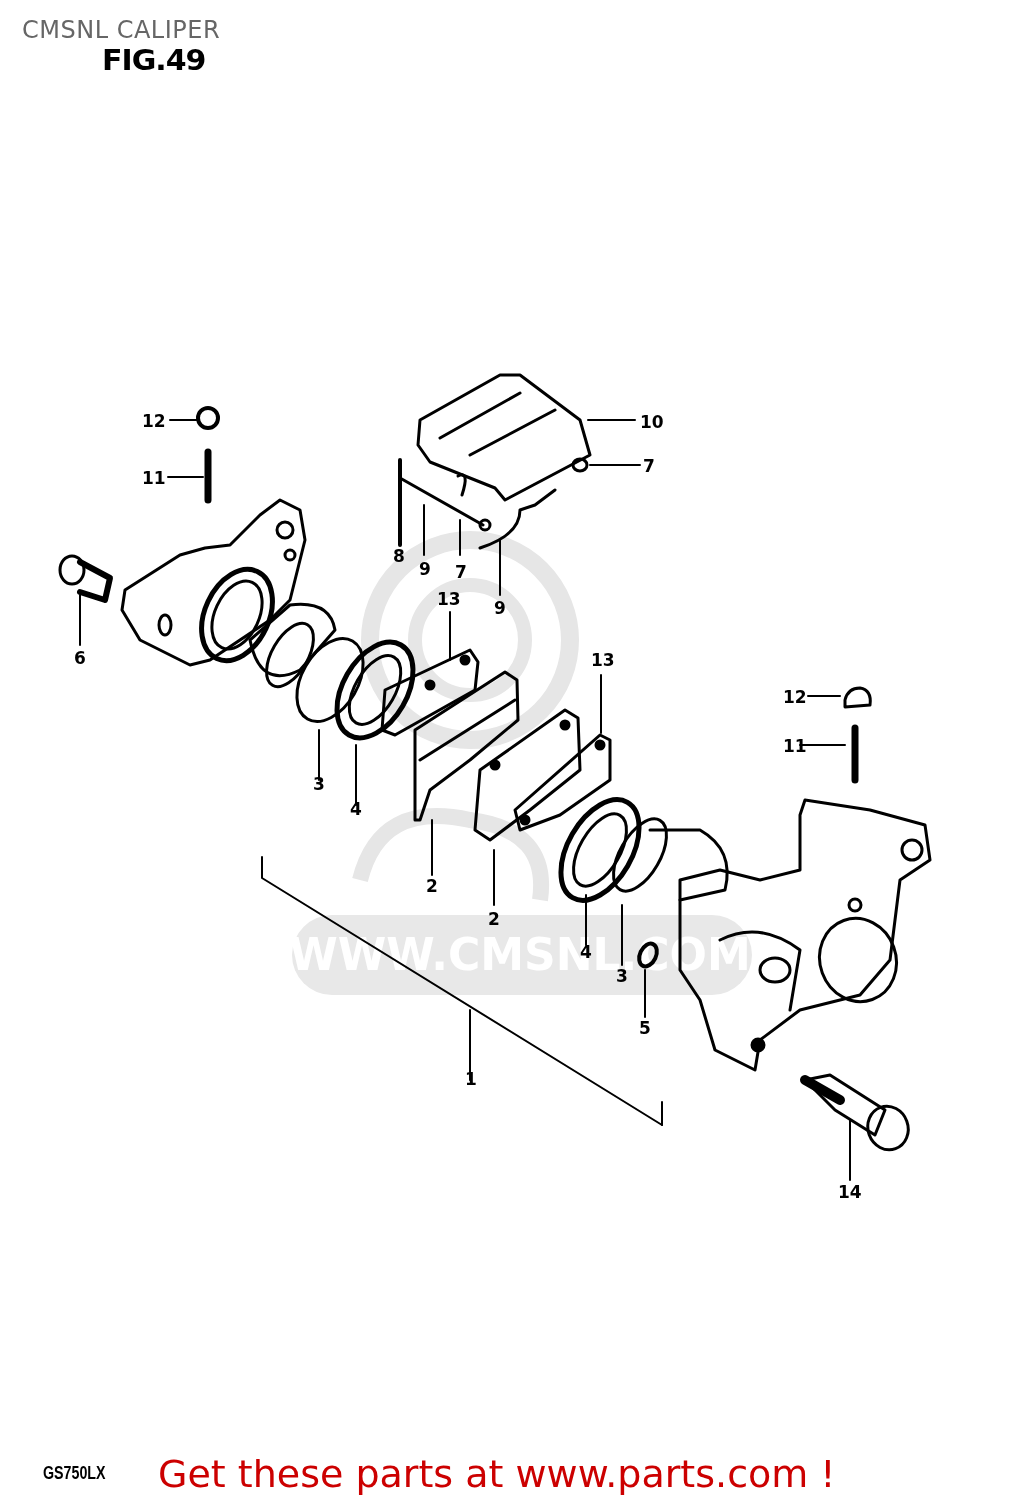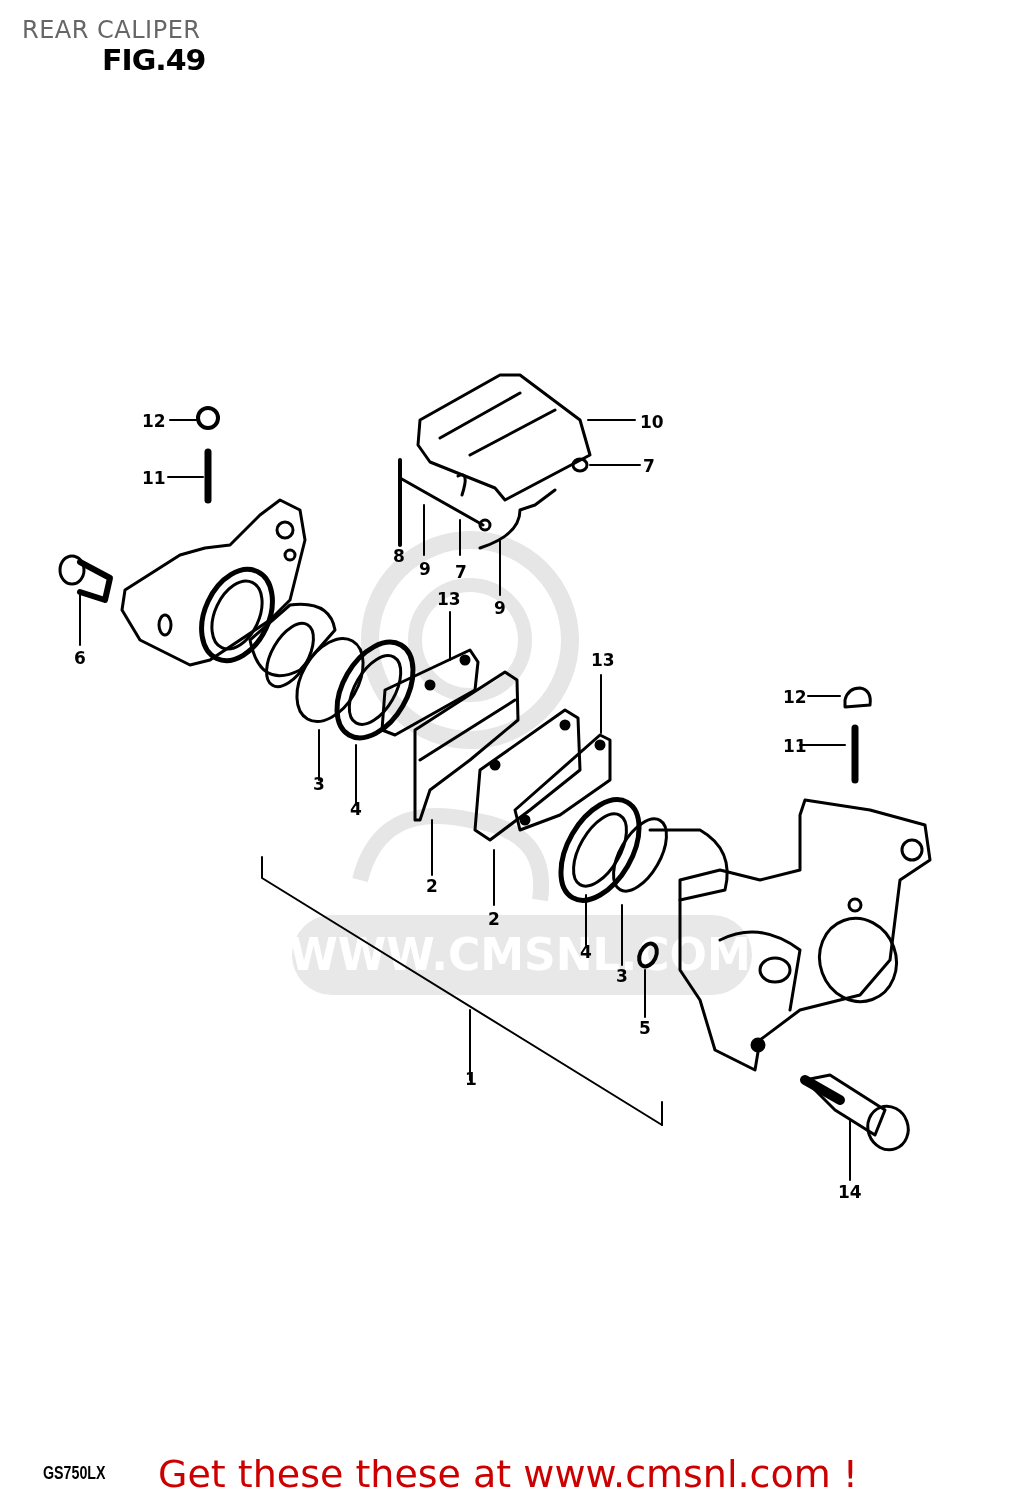--- a/index.html
+++ b/index.html
@@ -8,21 +8,21 @@
   .fig { position:absolute; left:102px; top:43px; font-size:30px; font-weight:bold; color:#000; font-family:"DejaVu Sans", sans-serif; letter-spacing:-1px; transform:scaleY(0.95); }
   .model { position:absolute; left:43px; top:1462px; font-size:19px; font-weight:bold; color:#000; font-family:"Liberation Sans Narrow","Liberation Sans", sans-serif; transform:scaleX(0.75); transform-origin:left; }
   .promo { position:absolute; left:158px; top:1452px; font-size:38px; color:#cc0000; font-family:"DejaVu Sans", sans-serif; }
   svg.diagram { position:absolute; left:0; top:0; }
   .lbl { font-family:"DejaVu Sans", sans-serif; font-size:17px; font-weight:bold; fill:#000; }
   .wm { fill:#e8e8e8; }
 </style>
 </head>
 <body>
 
-<div class="title">REAR CALIPER</div>
+<div class="title">CMSNL CALIPER</div>
 <div class="fig">FIG.49</div>
 
 <svg class="diagram" width="1031" height="1500" viewBox="0 0 1031 1500">
 
   <g>
     <circle cx="470" cy="640" r="100" fill="none" stroke="#e6e6e6" stroke-width="18"></circle>
     <circle cx="470" cy="640" r="55" fill="none" stroke="#e6e6e6" stroke-width="14"></circle>
     <rect x="292" y="915" width="460" height="80" rx="40" class="wm"></rect>
     <text x="520" y="970" text-anchor="middle" font-family="DejaVu Sans, sans-serif" font-size="44" font-weight="bold" fill="#ffffff">WWW.CMSNL.COM</text>
     <path d="M360 880 q20 -80 110 -60 q80 10 70 80" fill="none" stroke="#e6e6e6" stroke-width="16"></path>
@@ -165,13 +165,13 @@
     <text class="lbl" x="616" y="982">3</text>
     <text class="lbl" x="639" y="1034">5</text>
     <text class="lbl" x="783" y="703">12</text>
     <text class="lbl" x="783" y="752">11</text>
     <text class="lbl" x="838" y="1198">14</text>
     <text class="lbl" x="465" y="1085">1</text>
   </g>
 </svg>
 
 <div class="model">GS750LX</div>
-<div class="promo">Get these these at www.cmsnl.com !</div>
+<div class="promo">Get these parts at www.parts.com !</div>
 
 </body></html>

